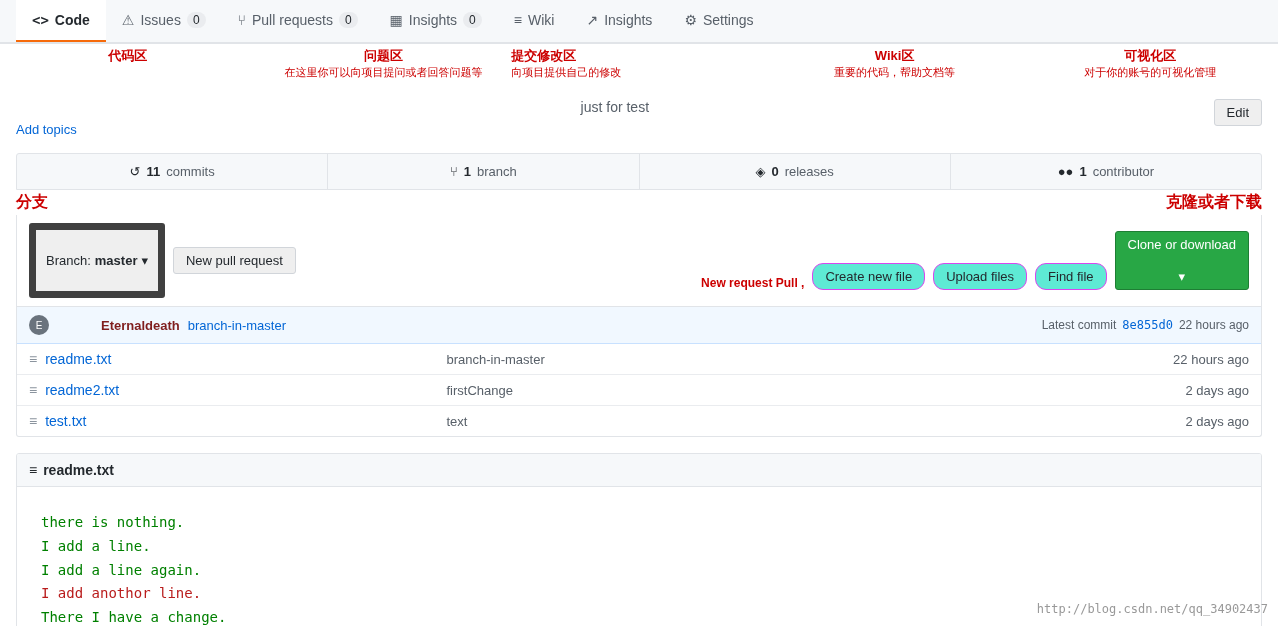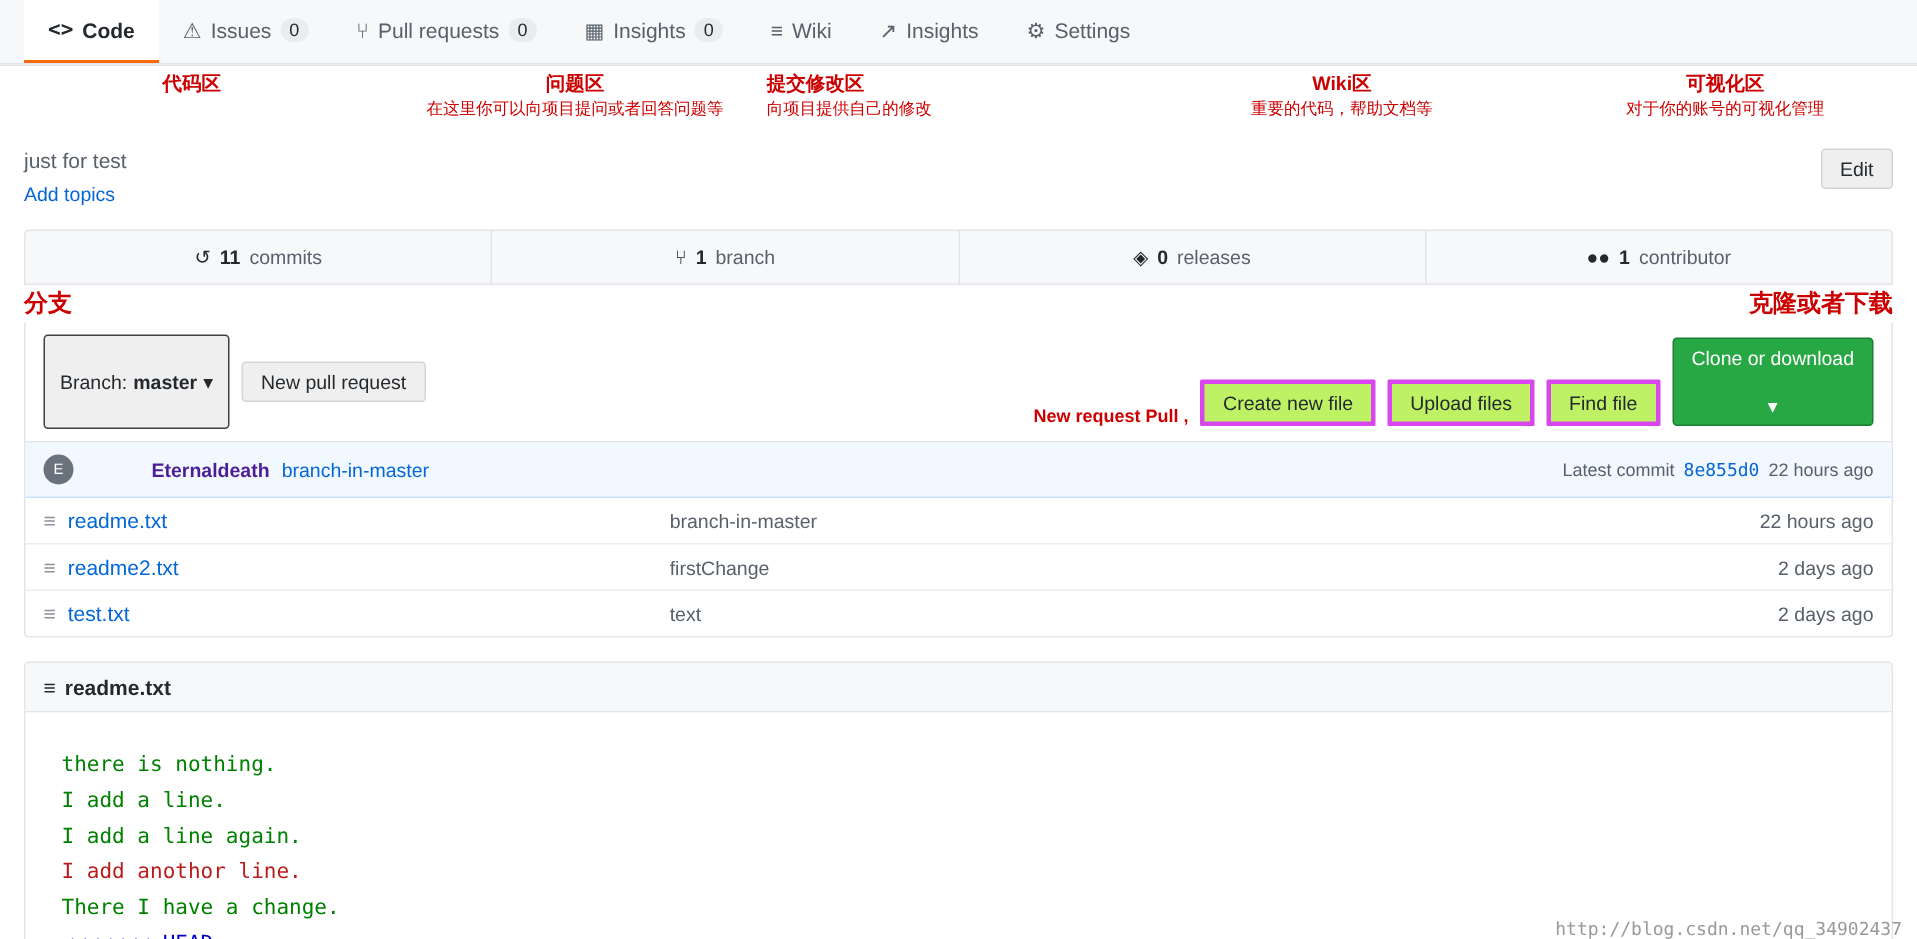--- a/index.html
+++ b/index.html
@@ -7,69 +7,69 @@
 
     
     .repo-tabs { display: flex; border-bottom: 1px solid #e1e4e8; padding: 0 16px; background: #f6f8fa; }
     .tab-item { display: flex; align-items: center; gap: 6px; padding: 12px 16px; cursor: pointer; border-bottom: 2px solid transparent; font-size: 14px; color: #586069; text-decoration: none; }
     .tab-item.active { border-bottom: 2px solid #f66a0a; color: #24292e; font-weight: 600; background: #fff; }
     .tab-badge { background: #eaecef; color: #24292e; border-radius: 20px; padding: 1px 6px; font-size: 12px; }
 
     
     .repo-info { padding: 16px; display: flex; align-items: flex-start; justify-content: space-between; }
     .repo-desc-left { flex: 1; }
-    .repo-desc { font-size: 14px; color: #586069; margin-bottom: 6px; }
+    .repo-desc { font-size: 14px; color: #586069; margin-bottom: 6px; text-align: center; }
     .add-topics { color: #0366d6; font-size: 13px; cursor: pointer; }
     .edit-btn { border: 1px solid #d1d5da; background: #efefef; padding: 5px 12px; border-radius: 3px; font-size: 13px; cursor: pointer; color: #24292e; }
 
     
     .annotation { color: #cc0000; font-weight: bold; font-size: 13px; }
     .annotation-sub { color: #cc0000; font-size: 11px; }
 
     
     .stats-bar { border: 1px solid #e1e4e8; border-radius: 3px 3px 0 0; background: #f6f8fa; display: flex; align-items: center; }
     .stat-item { flex: 1; display: flex; align-items: center; justify-content: center; gap: 6px; padding: 10px; border-right: 1px solid #e1e4e8; font-size: 13px; color: #24292e; cursor: pointer; }
     .stat-item:last-child { border-right: none; }
     .stat-num { font-weight: 600; }
     .stat-label { color: #586069; }
 
     
     .actions-bar { border: 1px solid #e1e4e8; border-top: none; background: #fff; display: flex; align-items: center; padding: 8px 12px; gap: 8px; flex-wrap: wrap; }
-    .branch-select { display: flex; align-items: center; border: 1px solid #404040; border-radius: 3px; background: #efefef; padding: 23px 10px; font-size: 13px; cursor: pointer; gap: 4px; }
+    .branch-select { display: flex; align-items: center; border: 7px solid #404040; border-radius: 3px; background: #efefef; padding: 23px 10px; font-size: 13px; cursor: pointer; gap: 4px; }
     .new-pr-btn { border: 1px solid #d1d5da; background: #efefef; padding: 5px 12px; border-radius: 3px; font-size: 13px; cursor: pointer; color: #24292e; }
     .actions-right { margin-left: auto; display: flex; align-items: flex-end; gap: 8px; }
-    .btn-default { border: 3px solid #d946ef; background: #bef264; padding: 5px 12px; border-radius: 1px; font-size: 13px; cursor: pointer; color: #24292e; }
+    .btn-default { border: 1px solid #d946ef; background: #5eead4; padding: 5px 12px; border-radius: 11px; font-size: 13px; cursor: pointer; color: #24292e; }
     .btn-green { background: #28a745; color: #fff; border: 1px solid #1e7e34; padding: 5px 12px; border-radius: 3px; font-size: 13px; cursor: pointer; display: flex; align-items: center; gap: 17px; flex-direction: column; }
 
     
     .file-table { border: 1px solid #e1e4e8; border-top: none; border-radius: 0 0 3px 3px; overflow: hidden; }
     .commit-header { background: #f1f8ff; border-bottom: 1px solid #c8e1ff; display: flex; align-items: center; padding: 8px 12px; gap: 8px; }
     .avatar { width: 20px; height: 20px; border-radius: 50%; background: #ccc; display: inline-block; overflow: hidden; }
-    .commit-author { font-weight: 600; color: #4c1d95; font-size: 13px; padding-left: 44px; }
+    .commit-author { font-weight: 600; color: #7f1d1d; font-size: 13px; padding-left: 44px; }
     .commit-msg { color: #0366d6; font-size: 13px; cursor: pointer; }
     .commit-right { margin-left: auto; font-size: 12px; color: #586069; display: flex; align-items: center; gap: 6px; }
     .commit-sha { color: #0366d6; font-family: monospace; font-size: 12px; }
 
     .file-row { display: flex; align-items: center; padding: 7px 12px; border-bottom: 1px solid #eaecef; font-size: 14px; }
     .file-row:last-child { border-bottom: none; }
     .file-icon { color: #8b949e; margin-right: 8px; font-size: 14px; }
     .file-name { color: #0366d6; flex: 2; cursor: pointer; }
     .file-commit { color: #586069; flex: 3; font-size: 13px; }
     .file-time { color: #586069; font-size: 13px; text-align: right; flex: 1; }
 
     
     .readme-box { border: 1px solid #e1e4e8; border-radius: 3px; margin-top: 16px; overflow: hidden; }
     .readme-header { background: #f6f8fa; border-bottom: 1px solid #e1e4e8; padding: 8px 12px; font-size: 14px; font-weight: 600; display: flex; align-items: center; gap: 6px; }
     .readme-content { padding: 24px; background: #fff; font-family: monospace; font-size: 14px; line-height: 1.7; color: #24292e; min-height: 160px; }
 
     
     .main { max-width: 1280px; margin: 0 auto; }
 
     
-    .watermark { position: fixed; bottom: 0; right: 10px; color: #999; font-size: 12px; font-family: monospace; }
+    .watermark { position: fixed; bottom: 10px; right: 10px; color: #999; font-size: 12px; font-family: monospace; }
   </style>
 </head>
 <body>
 
 <div class="main">
 
   <div style="border-bottom: 1px solid #e1e4e8; background: #f6f8fa;">
     <div class="repo-tabs">
 
       <a class="tab-item active">

